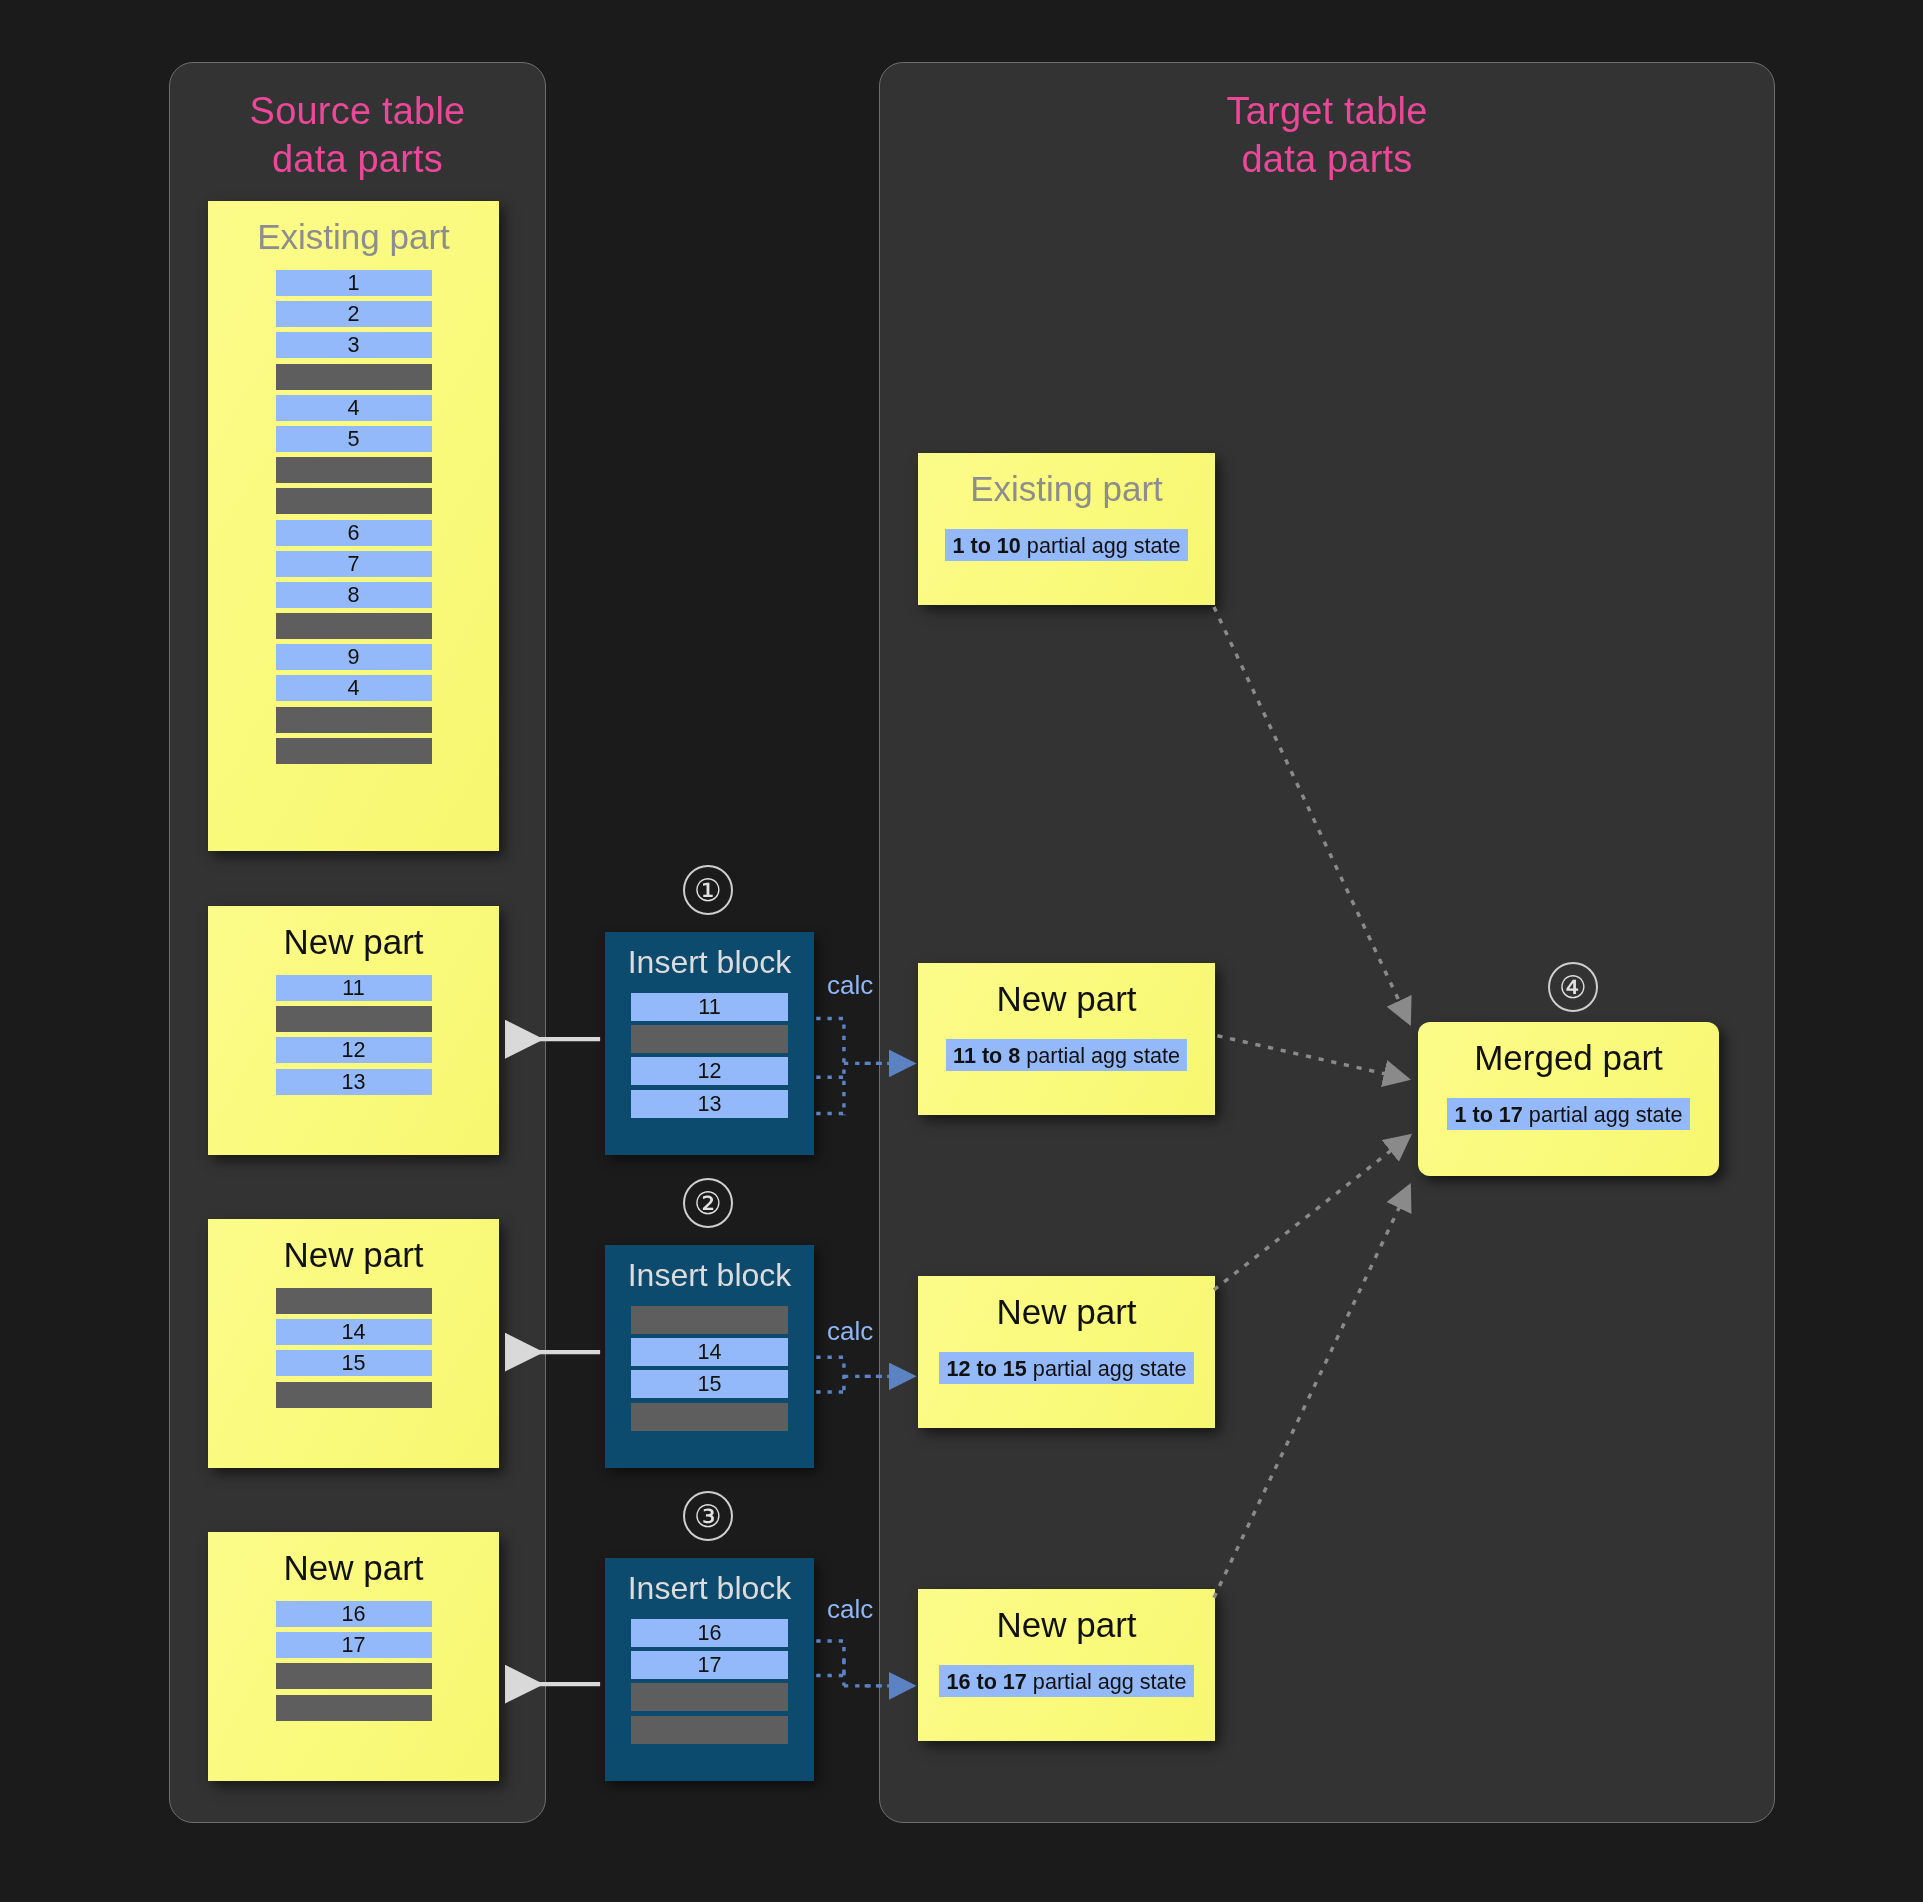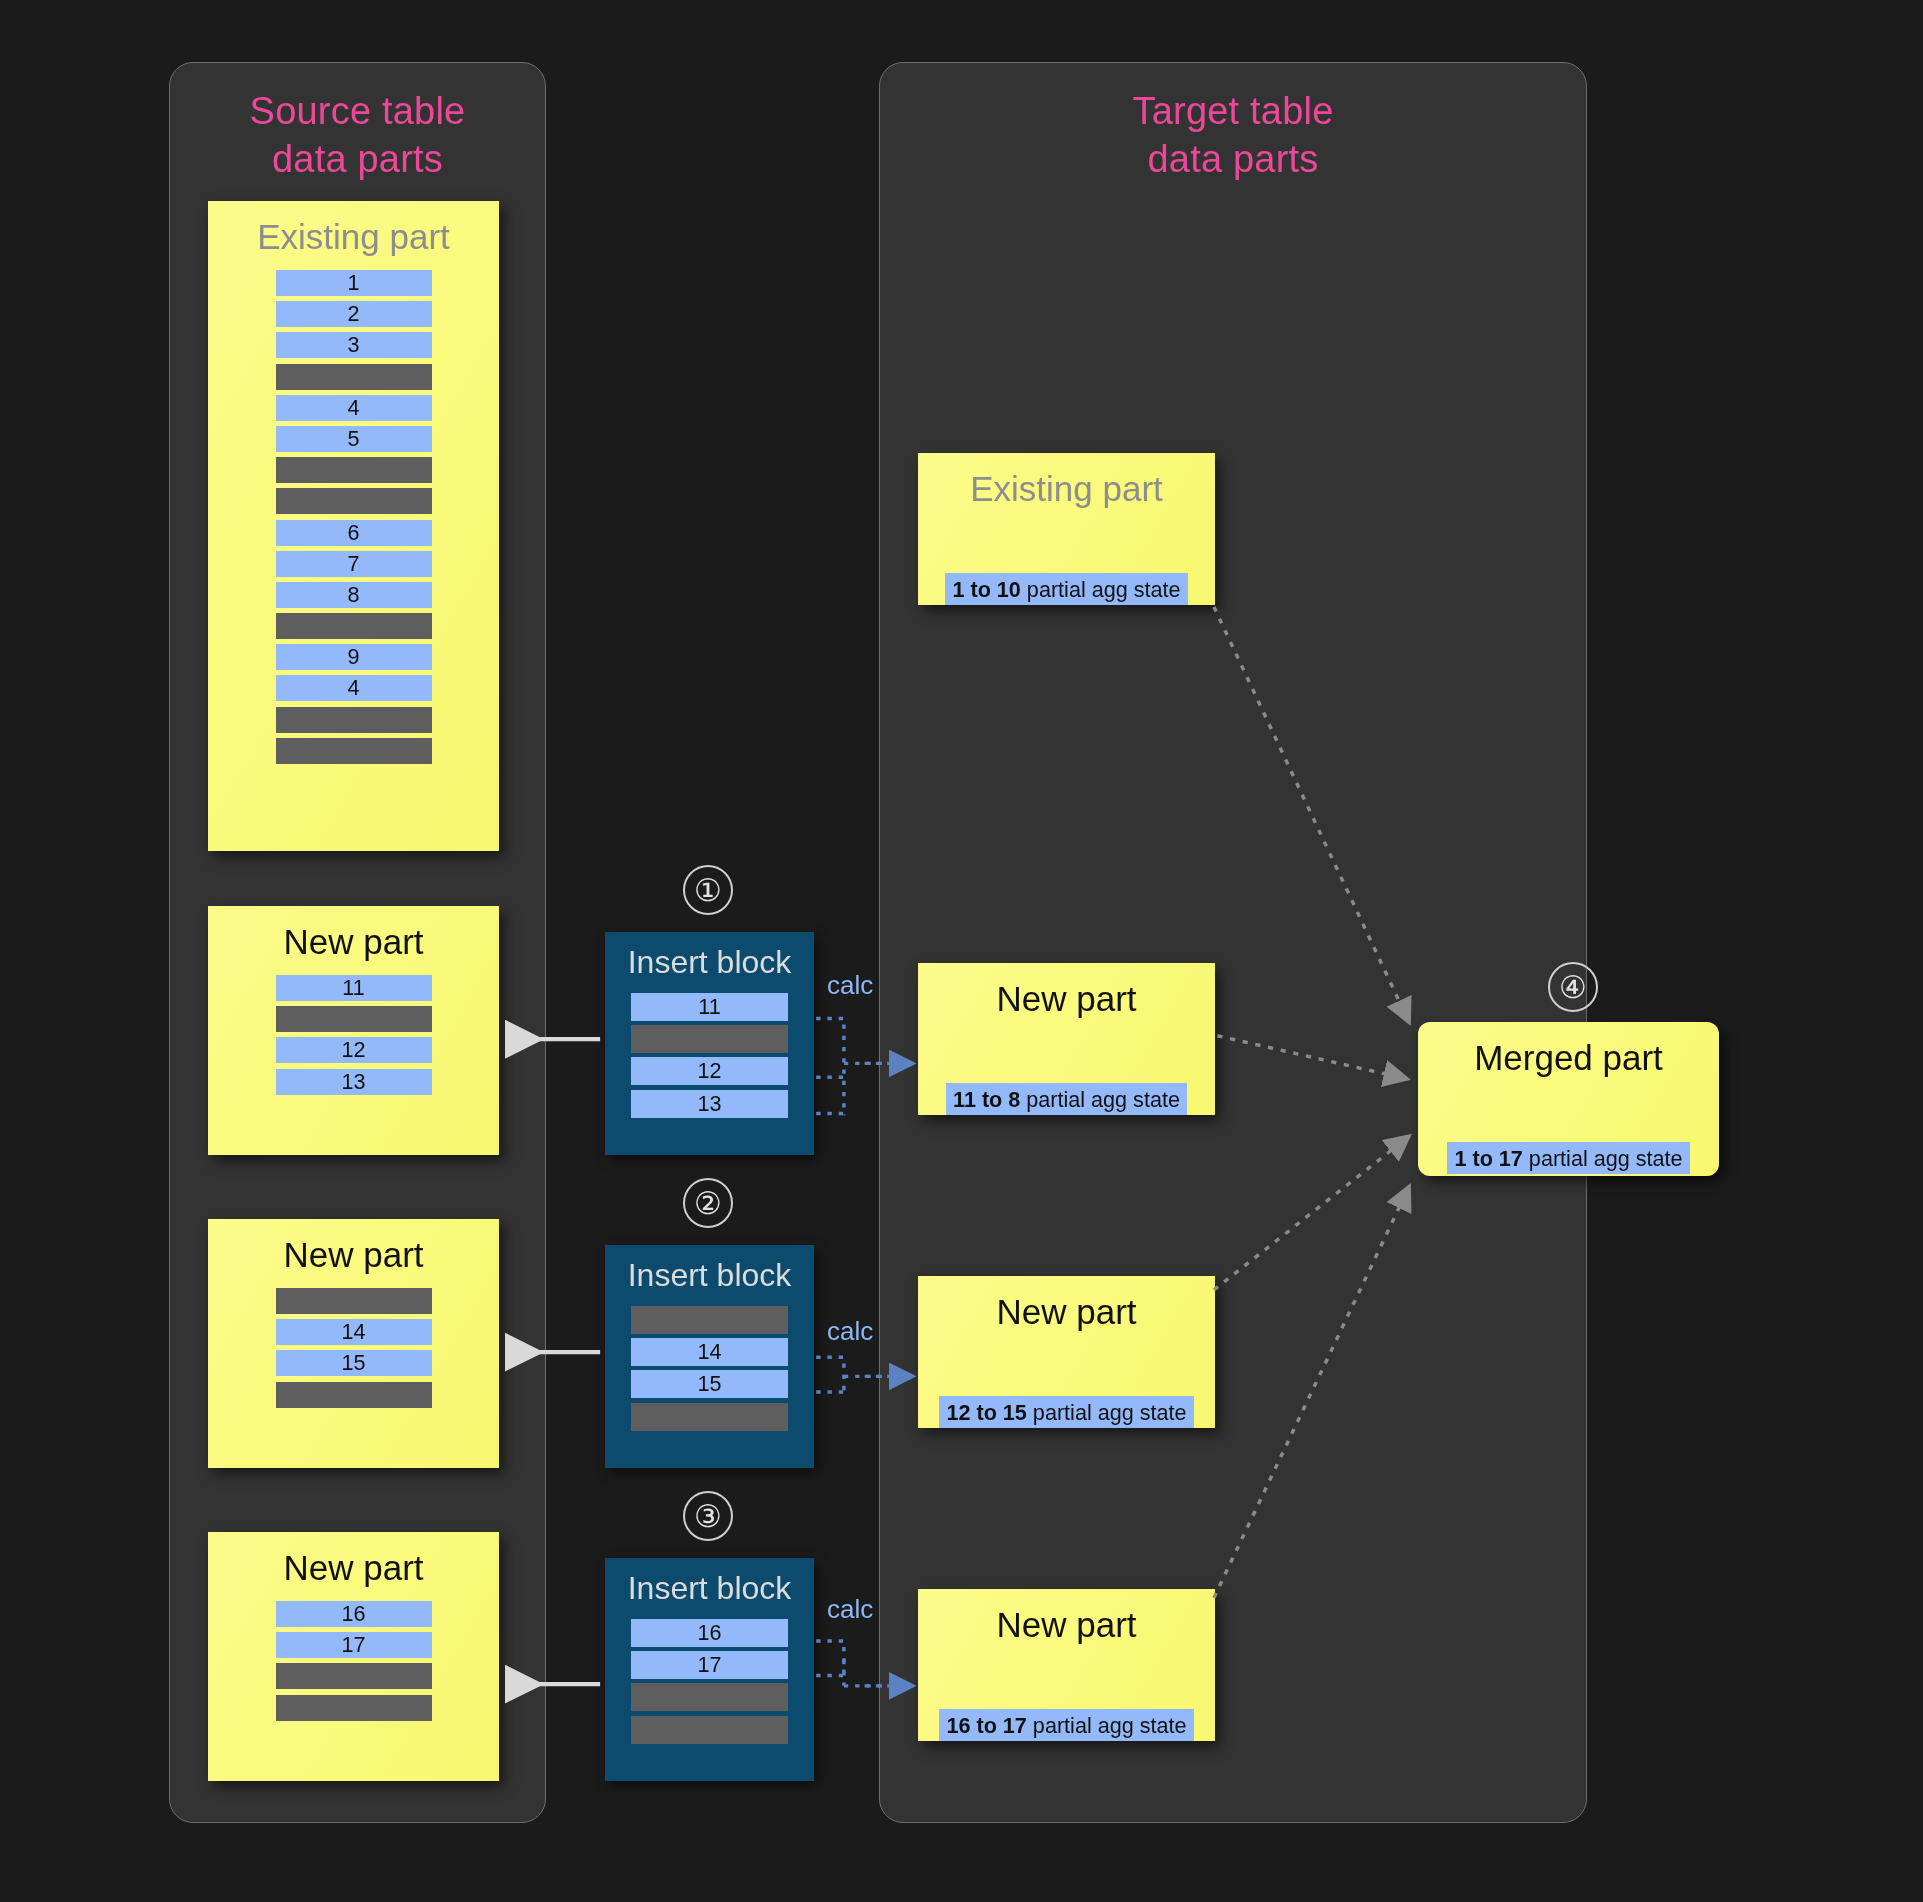--- a/index.html
+++ b/index.html
@@ -17,21 +17,21 @@
 
   
   .panel {
     position: absolute;
     background: #333333;
     border: 1.7px solid #6e6e6e;
     border-radius: 24px;
     box-sizing: border-box;
   }
   #source-panel { left: 169px; top: 62px; width: 377px; height: 1761px; }
-  #target-panel { left: 879px; top: 62px; width: 708px; height: 1761px; text-decoration: underline; }
+  #target-panel { left: 879px; top: 62px; width: 896px; height: 1761px; text-decoration: underline; }
 
   .panel-title {
     position: absolute;
     left: 0; right: 0;
     top: 24px;
     text-align: center;
     color: #ec4899;
     font-size: 38px;
     line-height: 48px;
     white-space: pre-line;
@@ -76,21 +76,20 @@
 
   
   .agg {
     display: inline-block;
     background: #93b9fb;
     color: #111111;
     font-size: 21.6px;
     line-height: 29px;
     padding: 1.7px 7px;
     white-space: nowrap;
-    margin-top: 44px;
   }
   .agg b { font-weight: bold; }
   .agg-wrap { text-align: center; margin-top: 19px; }
 
   
   .insert-block {
     position: absolute;
     background: #0c4a6e;
     box-sizing: border-box;
     box-shadow: 4.3px 5.2px 10.4px rgba(0,0,0,0.5);

